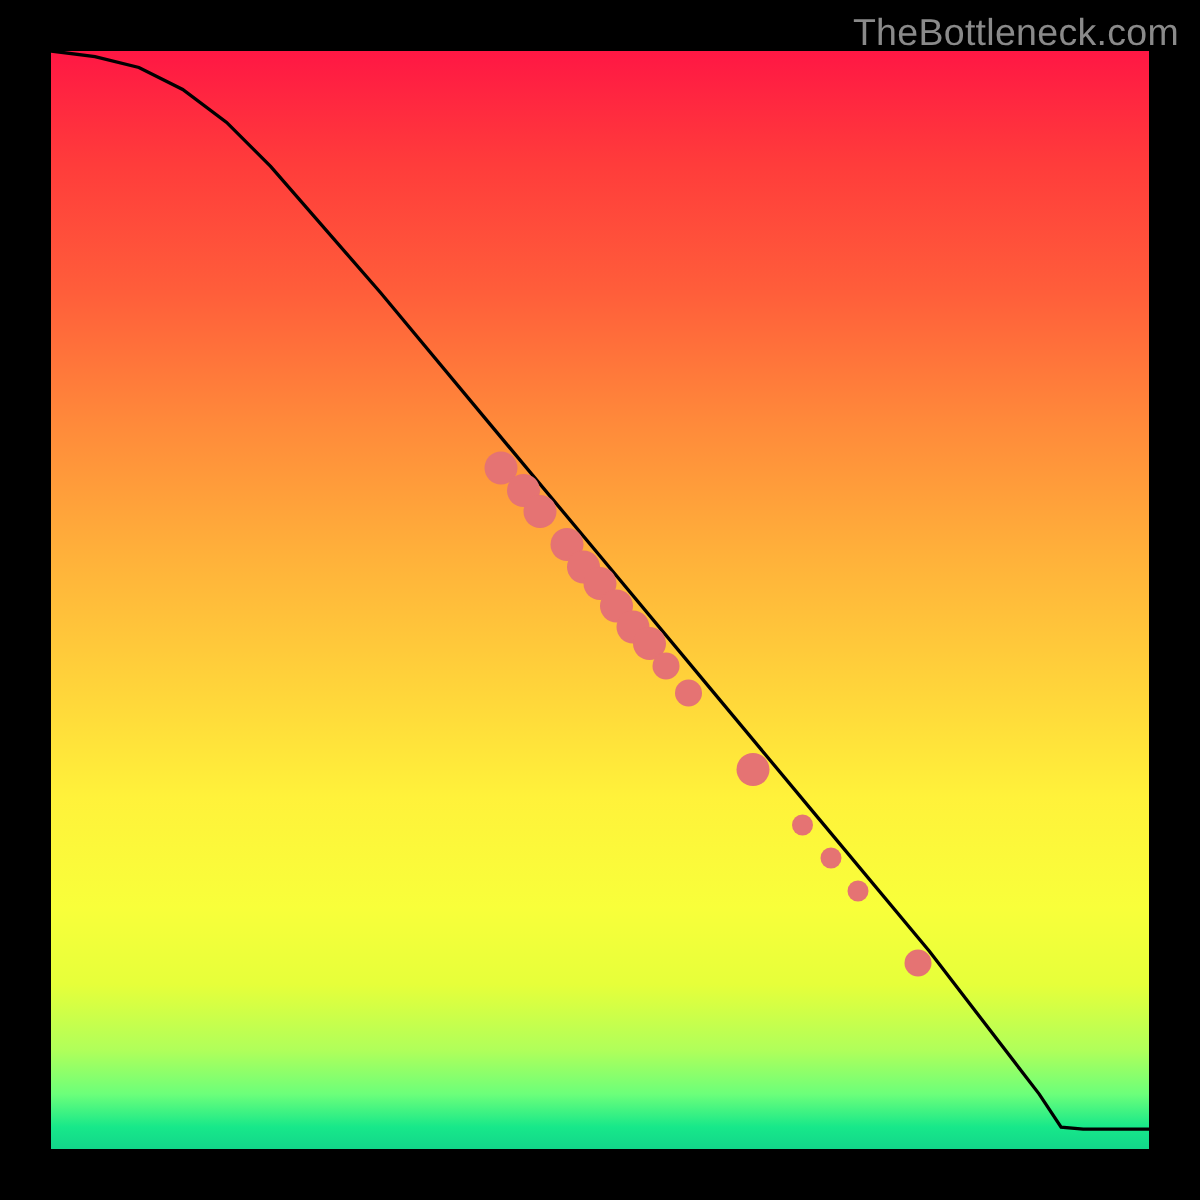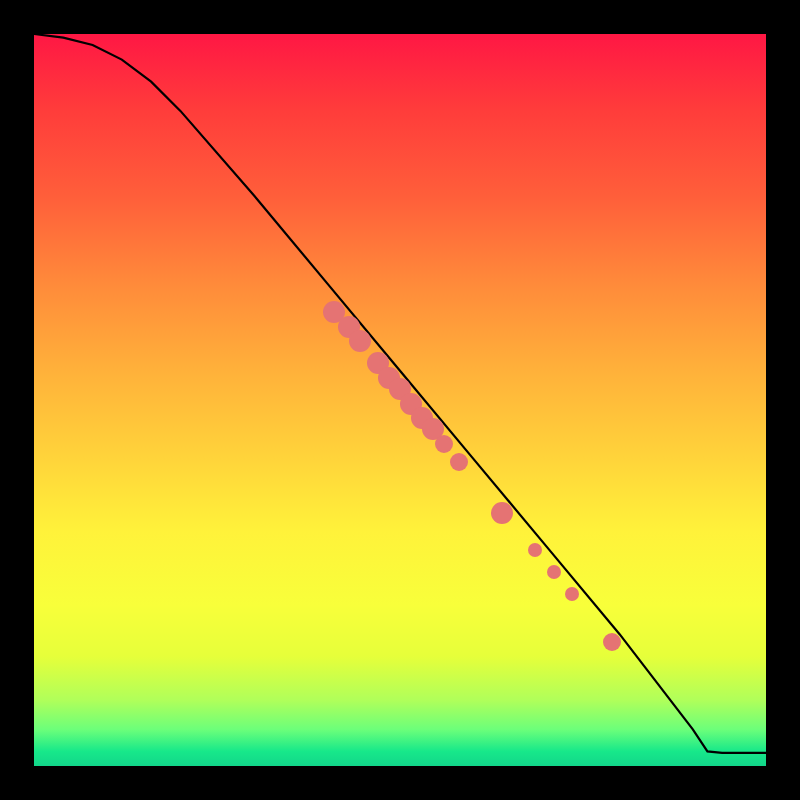--- a/index.html
+++ b/index.html
@@ -68,13 +68,14 @@
         <div class="dot l" style="left: 398.94px; top: 395.28px;"></div>
         <div class="dot m" style="left: 409.92px; top: 409.92px;"></div>
         <div class="dot m" style="left: 424.56px; top: 428.22px;"></div>
         <div class="dot l" style="left: 468.48px; top: 479.46px;"></div>
         <div class="dot s" style="left: 501.42px; top: 516.06px;"></div>
         <div class="dot s" style="left: 519.72px; top: 538.02px;"></div>
         <div class="dot s" style="left: 538.02px; top: 559.98px;"></div>
         <div class="dot m" style="left: 578.28px; top: 607.56px;"></div>
       </div>
   </div>
+  <div class="watermark">TheBottleneck.com</div>
 </div>
 
 </body></html>

